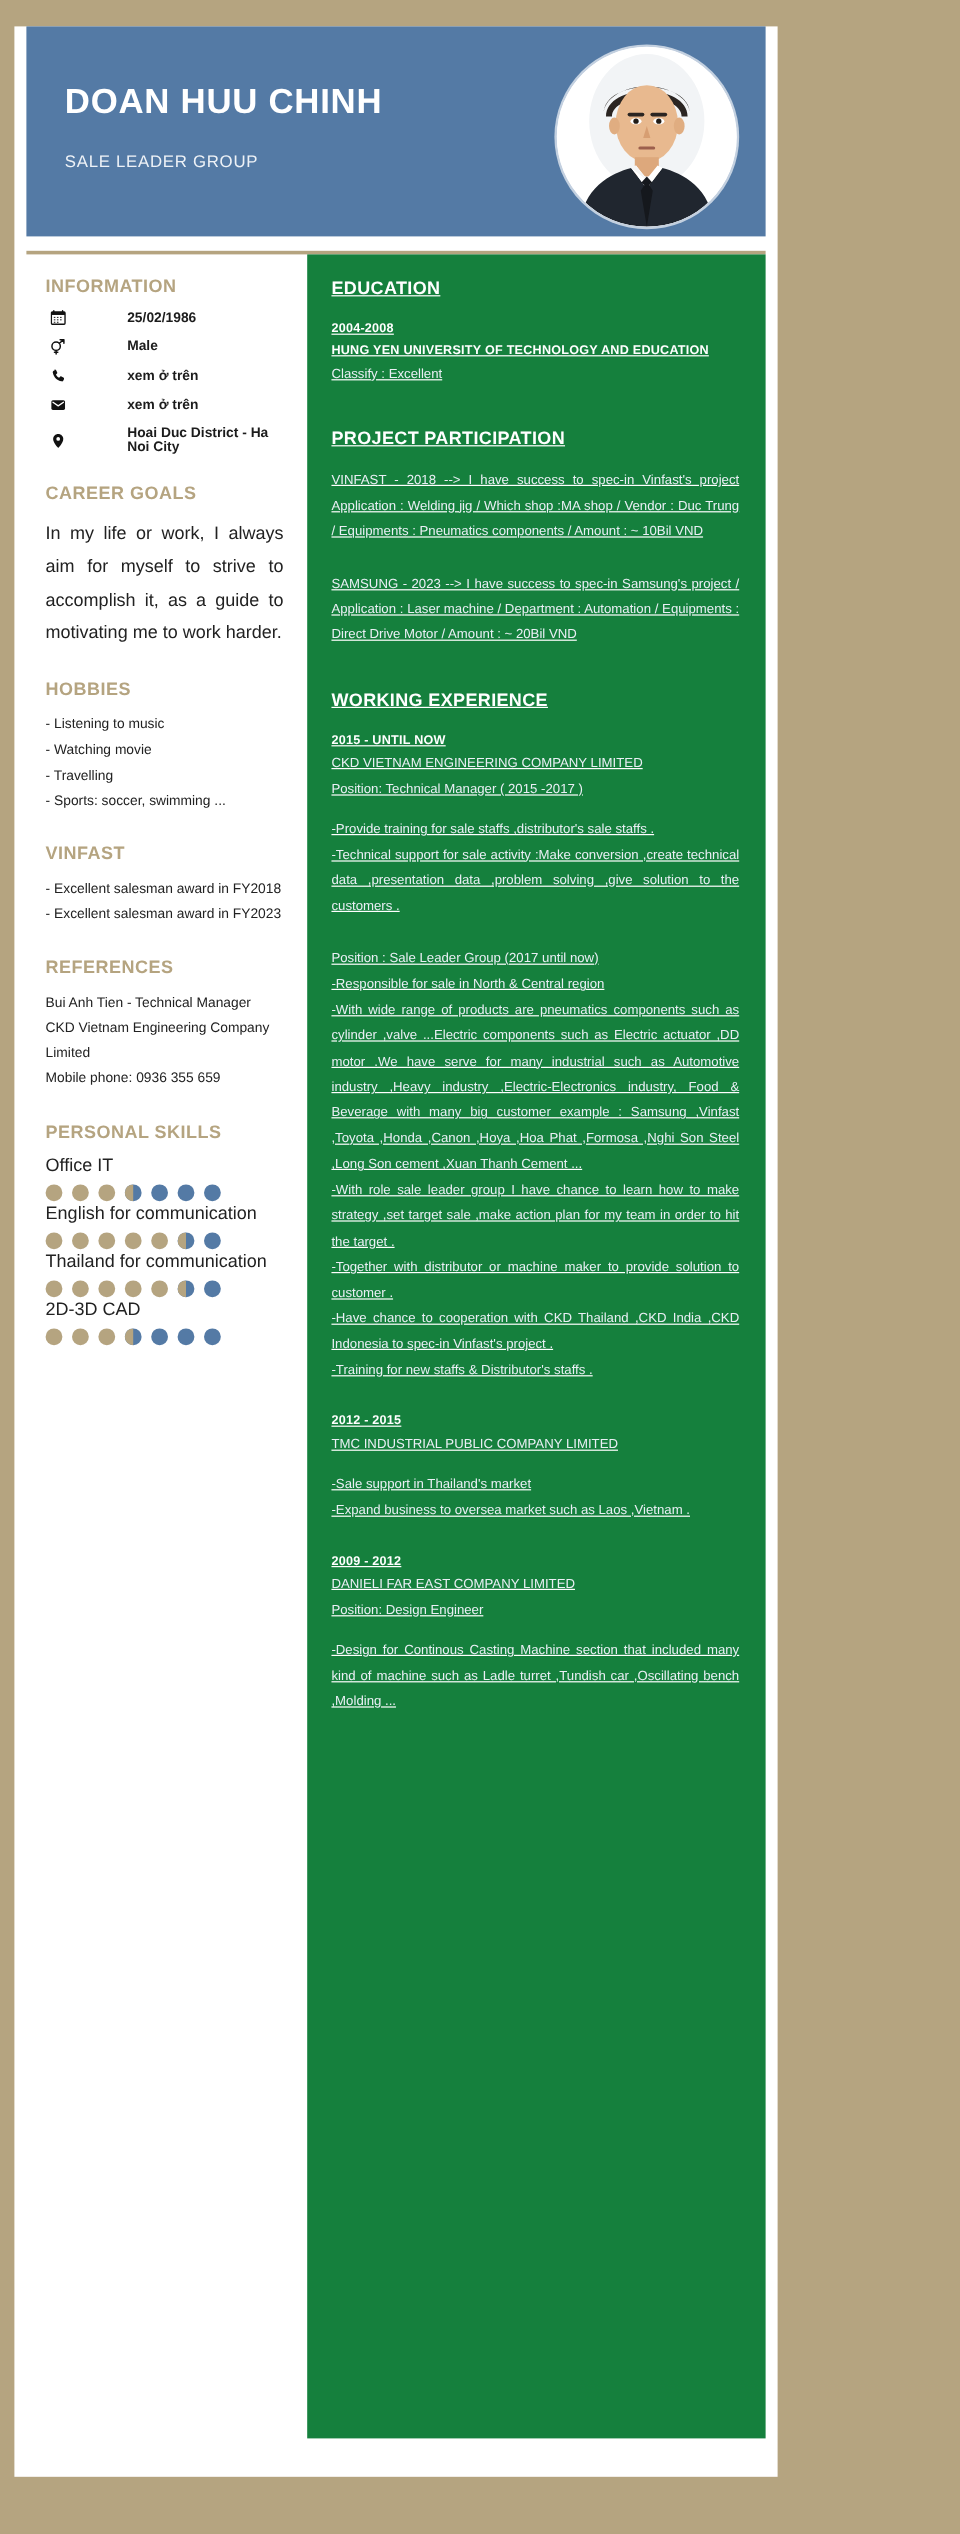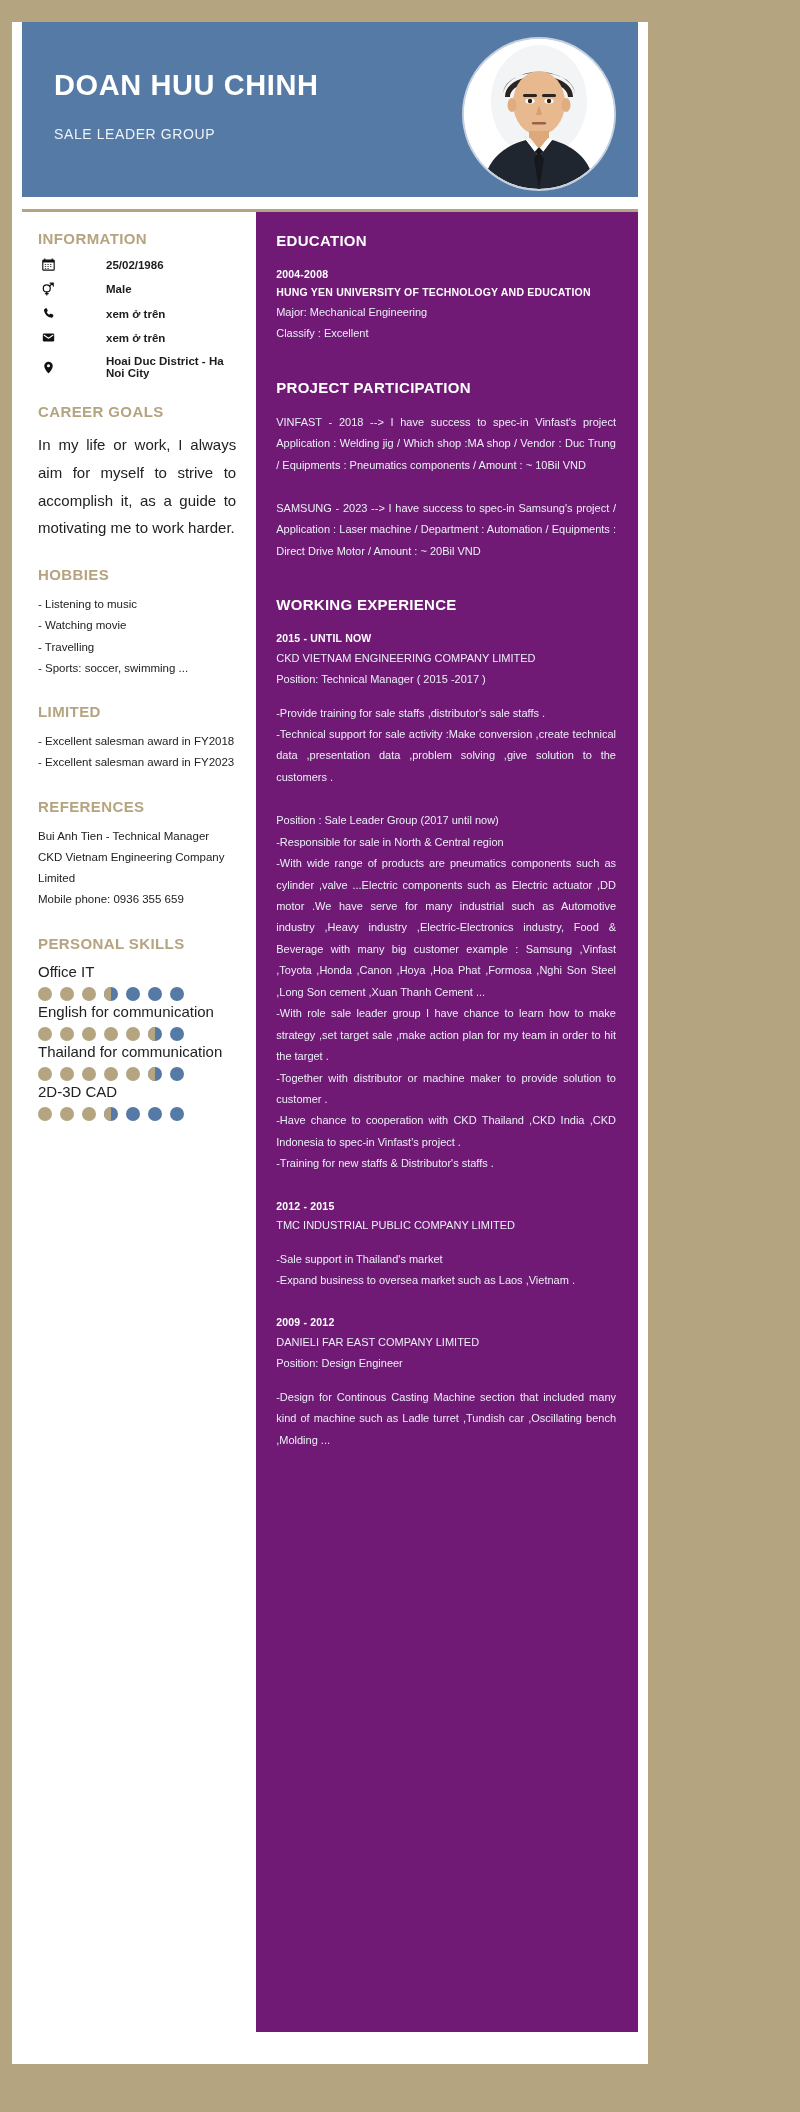--- a/index.html
+++ b/index.html
@@ -74,24 +74,25 @@
     align-items: flex-start;
     padding: 0 10px 0 10px;
   }
   .col-left {
     width: 282px;
     padding: 18px 14px 0 16px;
   }
   .col-right {
     width: 474px;
     margin-left: 6px;
-    background: #701a75;
+    background: #15803d;
     padding: 20px 22px 34px 20px;
     color: #ffffff;
     min-height: 1820px;
+    text-decoration: underline;
   }
 
   
   .sec-title {
     color: #b5a480;
     font-size: 15px;
     font-weight: bold;
     letter-spacing: 0.4px;
     margin-bottom: 11px;
   }
@@ -299,21 +300,21 @@
 
         <div class="sec">
           <div class="sec-title">HOBBIES</div>
           <div class="li">- Listening to music</div>
           <div class="li">- Watching movie</div>
           <div class="li">- Travelling</div>
           <div class="li">- Sports: soccer, swimming ...</div>
         </div>
 
         <div class="sec">
-          <div class="sec-title">LIMITED</div>
+          <div class="sec-title">VINFAST</div>
           <div class="li">- Excellent salesman award in FY2018</div>
           <div class="li">- Excellent salesman award in FY2023</div>
         </div>
 
         <div class="sec">
           <div class="sec-title">REFERENCES</div>
           <div class="li">Bui Anh Tien - Technical Manager</div>
           <div class="li">CKD Vietnam Engineering Company Limited</div>
           <div class="li">Mobile phone: 0936 355 659</div>
         </div>
@@ -372,21 +373,20 @@
         </div>
 
       </div>
 
       <div class="col-right">
 
         <div>
           <div class="r-title">EDUCATION</div>
           <div class="r-strong">2004-2008</div>
           <div class="r-strong">HUNG YEN UNIVERSITY OF TECHNOLOGY AND EDUCATION</div>
-          <div class="r-sub">Major: Mechanical Engineering</div>
           <div class="r-sub">Classify : Excellent</div>
         </div>
 
         <div class="gap-lg"></div>
 
         <div>
           <div class="r-title">PROJECT PARTICIPATION</div>
           <div class="r-para">VINFAST - 2018 --&gt; I have success to spec-in Vinfast's project Application : Welding jig / Which shop :MA shop / Vendor : Duc Trung / Equipments : Pneumatics components / Amount : ~ 10Bil VND</div>
           <div class="gap-md"></div>
           <div class="r-para">SAMSUNG - 2023 --&gt; I have success to spec-in Samsung's project / Application : Laser machine / Department : Automation / Equipments : Direct Drive Motor / Amount : ~ 20Bil VND</div>

